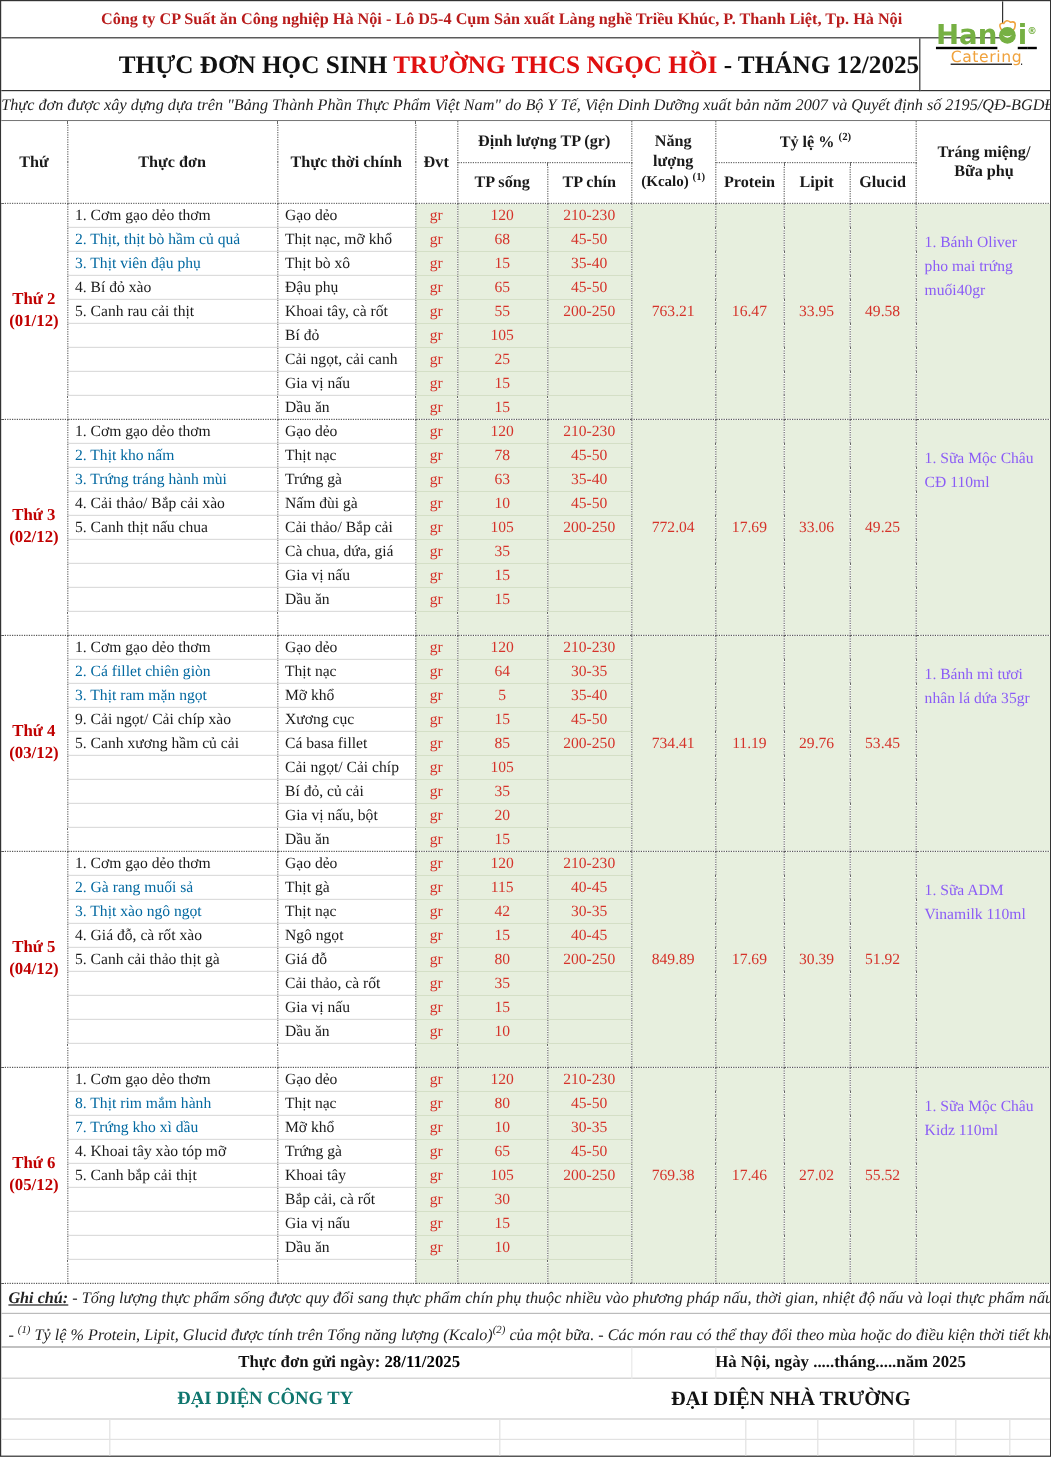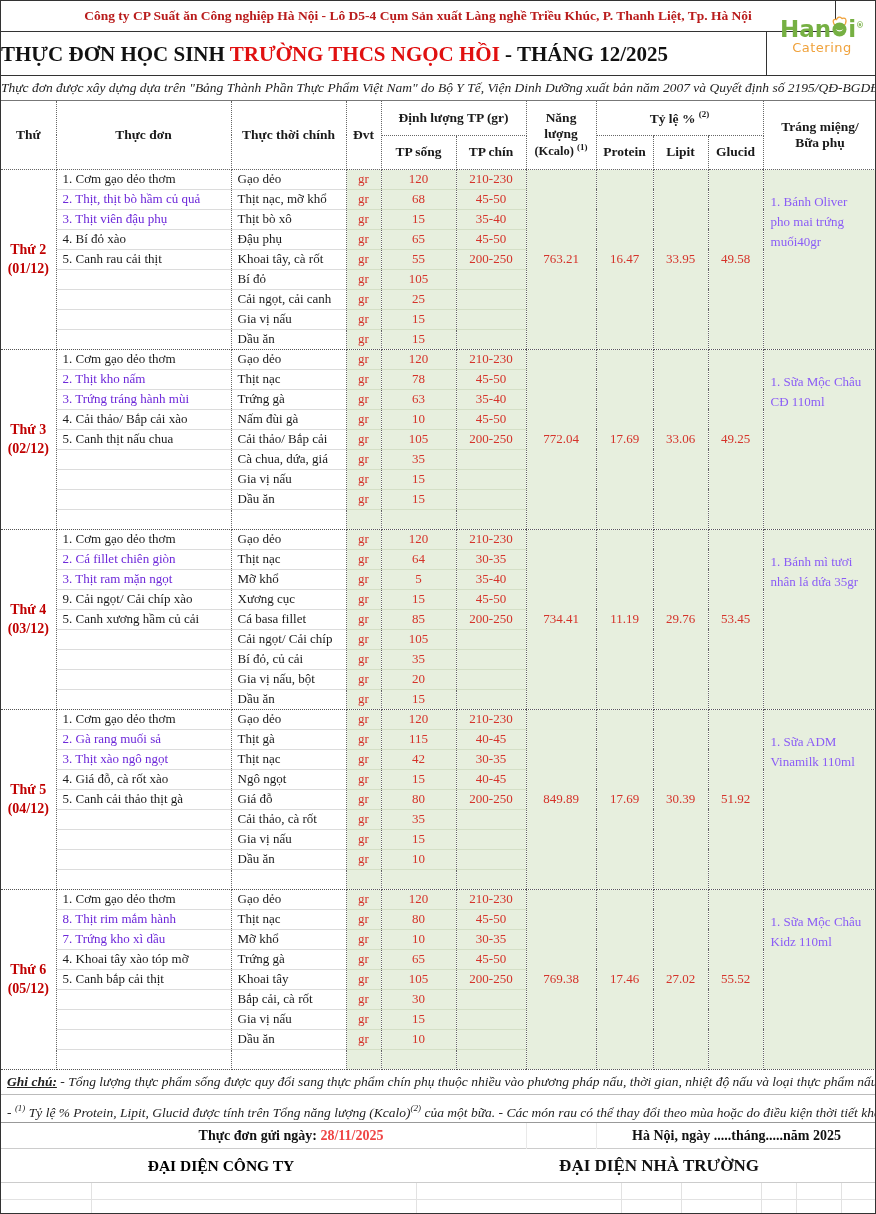--- a/index.html
+++ b/index.html
@@ -3,23 +3,23 @@
 <meta charset="utf-8">
 <style>
   * { margin:0; padding:0; box-sizing:border-box; }
   body { background:#888; font-family:"Liberation Serif","DejaVu Serif",serif; }
   .page { position:relative; width:876px; height:1214px; background:#fff; border:1px solid #333; overflow:hidden; }
 
   
   .company-bar { position:absolute; left:0; top:0; width:835px; height:31px; border-right:1px solid #333; border-bottom:1px solid #333;
     font-weight:bold; font-size:13.5px; line-height:30px; text-align:center; color:#b91c1c; }
   .title-bar { position:absolute; left:0; top:31px; width:766px; height:44px; border-right:1px solid #333; border-bottom:1px solid #333;
-    font-weight:bold; font-size:21px; line-height:44px; text-align:left; color:#111; white-space:nowrap; }
+    font-weight:bold; font-size:21px; line-height:44px; text-align:right; color:#111; white-space:nowrap; }
   .title-red { color:#e01010; }
-  .logo-box { position:absolute; left:766px; top:0; width:110px; height:75px; border-bottom:1px solid #333; text-align:center; padding-top:14px; }
+  .logo-box { position:absolute; left:766px; top:0; width:110px; height:75px; border-bottom:1px solid #333; text-align:center; padding-top:14px;text-decoration:underline; }
   .logo-word { font-family:"DejaVu Sans",sans-serif; font-weight:bold; font-size:23px; color:#76b043; line-height:22px; letter-spacing:0px; }
   .logo-word sup { font-size:8px; color:#76b043; }
   .logo-o { display:inline-block; position:relative; width:17px; height:17px; vertical-align:-1px; }
   .logo-sub { font-family:"DejaVu Sans",sans-serif; font-size:13px; color:#f0a23c; line-height:15px; letter-spacing:0.5px; }
   .subnote-bar { position:absolute; left:0; top:75px; width:876px; height:25px; border-bottom:1px solid #777;
     font-style:italic; font-size:13.5px; line-height:24px; text-align:center; color:#222; white-space:nowrap; }
 
   
   .menu-table { position:absolute; left:0; top:100px; width:876px; border-collapse:collapse; table-layout:fixed;
     font-size:13px; color:#1a1a1a; }
@@ -29,37 +29,37 @@
   .menu-table tr.h2 th { height:34px; }
   .menu-table td { height:20px; padding:0 2px; vertical-align:middle; }
   td.c-day { font-weight:bold; color:#c00000; text-align:center; font-size:14px; line-height:19px; border-bottom:1px dotted #555; }
   td.c-menu, td.c-ingr { text-align:left; padding-left:6px; white-space:nowrap; }
   td.c-green { background:#e7efde; text-align:center; color:#d5332a; }
   td.r-line { border-bottom:1px solid #dcdcdc; }
   td.g-line { border-bottom:1px solid #d4dfc6; }
   td.block-end { border-bottom:1px dotted #555; }
   td.c-num { background:#e7efde; text-align:center; color:#d5332a; vertical-align:middle; }
   td.c-dessert { background:#e7efde; color:#8b5cf6; text-align:left; vertical-align:top; padding:22px 4px 0 7px; line-height:20px; white-space:nowrap; }
-  .menu-red { color:#6d28d9; }
+  .menu-red { color:#0369a1; }
   .hdr-sup { font-size:9px; vertical-align:super; }
   .hdr-small { font-size:12.5px; }
 
   
   .note1 { position:absolute; left:0; top:1068px; width:876px; height:26px; border-bottom:1px solid #bbb;
     font-style:italic; font-size:13.5px; line-height:25px; padding-left:6px; color:#222; white-space:nowrap; }
   .note1 .lbl { text-decoration:underline; font-weight:bold; }
   .note2 { position:absolute; left:0; top:1094px; width:876px; height:28px; border-bottom:1px solid #999;
     font-style:italic; font-size:13.5px; line-height:27px; padding-left:6px; color:#222; white-space:nowrap; }
   .note2 sup, .note1 sup { font-size:9px; font-style:italic; }
   .date-row { position:absolute; left:0; top:1122px; width:876px; height:26px; border-bottom:1px solid #ccc; }
   .sent-cell { position:absolute; left:55px; top:0; width:470px; height:26px; text-align:center; font-weight:bold; font-size:14px; line-height:25px; color:#111; }
-  .sent-date { color:#ef4444; }
-  .place-cell { position:absolute; left:595px; top:0; width:281px; height:26px; text-align:center; font-weight:bold; font-size:14px; line-height:25px; color:#111; }
+  .sent-date { color:#000000; }
+  .place-cell { position:absolute; left:595px; top:0; width:281px; height:26px; font-weight:bold; font-size:14px; line-height:25px; color:#111; }
   .sig-row { position:absolute; left:0; top:1148px; width:876px; height:34px; border-bottom:1px solid #ccc; }
-  .sig-left { position:absolute; left:0; top:0; width:440px; height:34px; text-align:center; font-weight:bold; font-size:15.5px; line-height:33px; color:#000000; }
+  .sig-left { position:absolute; left:0; top:0; width:440px; height:34px; text-align:center; font-weight:bold; font-size:15.5px; line-height:33px; color:#0f766e; }
   .sig-right { position:absolute; left:440px; top:0; width:436px; height:34px; text-align:center; font-weight:bold; font-size:17px; line-height:33px; color:#111; }
   .grid-area { position:absolute; left:0; top:1182px; width:876px; height:32px; }
   .grid-area .hline { position:absolute; left:0; width:876px; height:1px; background:#e2e2e2; }
   .vline { position:absolute; top:0; width:1px; background:#e2e2e2; }
   .vline-soft { position:absolute; top:0; width:1px; background:#e9e9e9; }
 </style>
 </head>
 <body>
 
 <div class="page">

